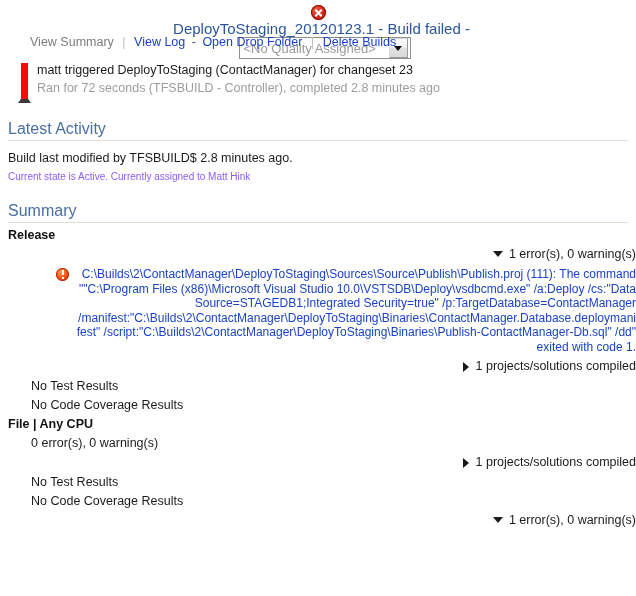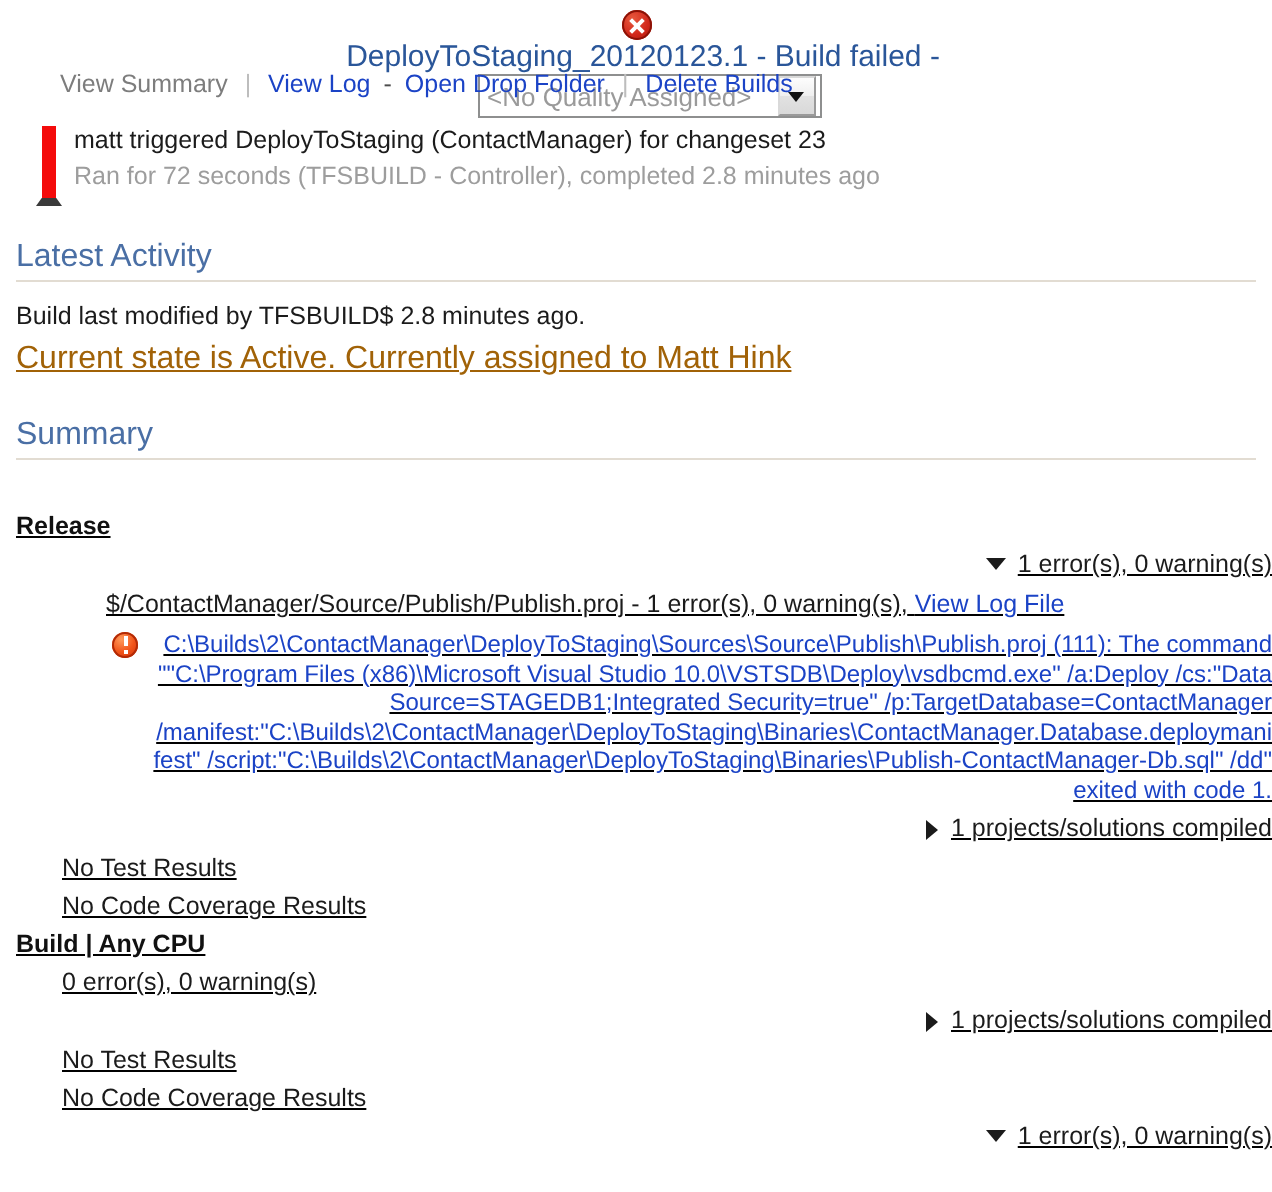--- a/index.html
+++ b/index.html
@@ -169,31 +169,29 @@
     margin-left: 8px;
     margin-top: 10px;
   }
   .la-line {
     font-size: 12.5px;
     color: #1b1b1b;
     margin-bottom: 6px;
     white-space: nowrap;
   }
   .la-sub {
-    font-size: 16px;
-    color: #a16207;
-    white-space: nowrap;
-    text-decoration: underline;
+    font-size: 10px;
+    color: #8b5cf6;
+    white-space: nowrap;
   }
 
   
   .summary-body {
     margin-left: 8px;
-    margin-top: 26px;
-    text-decoration: underline;
+    margin-top: 5px;
   }
   .cfg-head {
     font-size: 12.5px;
     font-weight: bold;
     color: #111111;
     margin-bottom: 5px;
     white-space: nowrap;
   }
   .row {
     display: flex;
@@ -328,38 +326,34 @@
 
   <div class="summary-body">
 
     <div class="cfg-head">Release</div>
 
     <div class="row indent1">
       <span class="tri tri-down"></span>
       <span class="row-text nowrap">1 error(s), 0 warning(s)</span>
     </div>
 
-    <div class="proj-line">
-      <span>$/ContactManager/Source/Publish/Publish.proj - 1 error(s), 0 warning(s),</span>
-      <span class="link">View Log File</span>
-    </div>
 
     <div class="row indent3">
       <span class="err-bullet-icon"></span>
       <span class="err-msg">C:\Builds\2\ContactManager\DeployToStaging\Sources\Source\Publish\Publish.proj (111): The command ""C:\Program Files (x86)\Microsoft Visual Studio 10.0\VSTSDB\Deploy\vsdbcmd.exe" /a:Deploy /cs:"Data Source=STAGEDB1;Integrated Security=true" /p:TargetDatabase=ContactManager /manifest:"C:\Builds\2\ContactManager\DeployToStaging\Binaries\ContactManager.Database.deploymanifest" /script:"C:\Builds\2\ContactManager\DeployToStaging\Binaries\Publish-ContactManager-Db.sql" /dd" exited with code 1.</span>
     </div>
 
     <div class="row indent1">
       <span class="tri tri-right"></span>
       <span class="row-text nowrap">1 projects/solutions compiled</span>
     </div>
     <div class="plain-row">No Test Results</div>
     <div class="plain-row">No Code Coverage Results</div>
 
-    <div class="cfg-head">Build | Any CPU</div>
+    <div class="cfg-head">File | Any CPU</div>
     <div class="plain-row">0 error(s), 0 warning(s)</div>
     <div class="row indent1">
       <span class="tri tri-right"></span>
       <span class="row-text nowrap">1 projects/solutions compiled</span>
     </div>
     <div class="plain-row">No Test Results</div>
     <div class="plain-row">No Code Coverage Results</div>
 
     <div class="row indent1">
       <span class="tri tri-down"></span>

